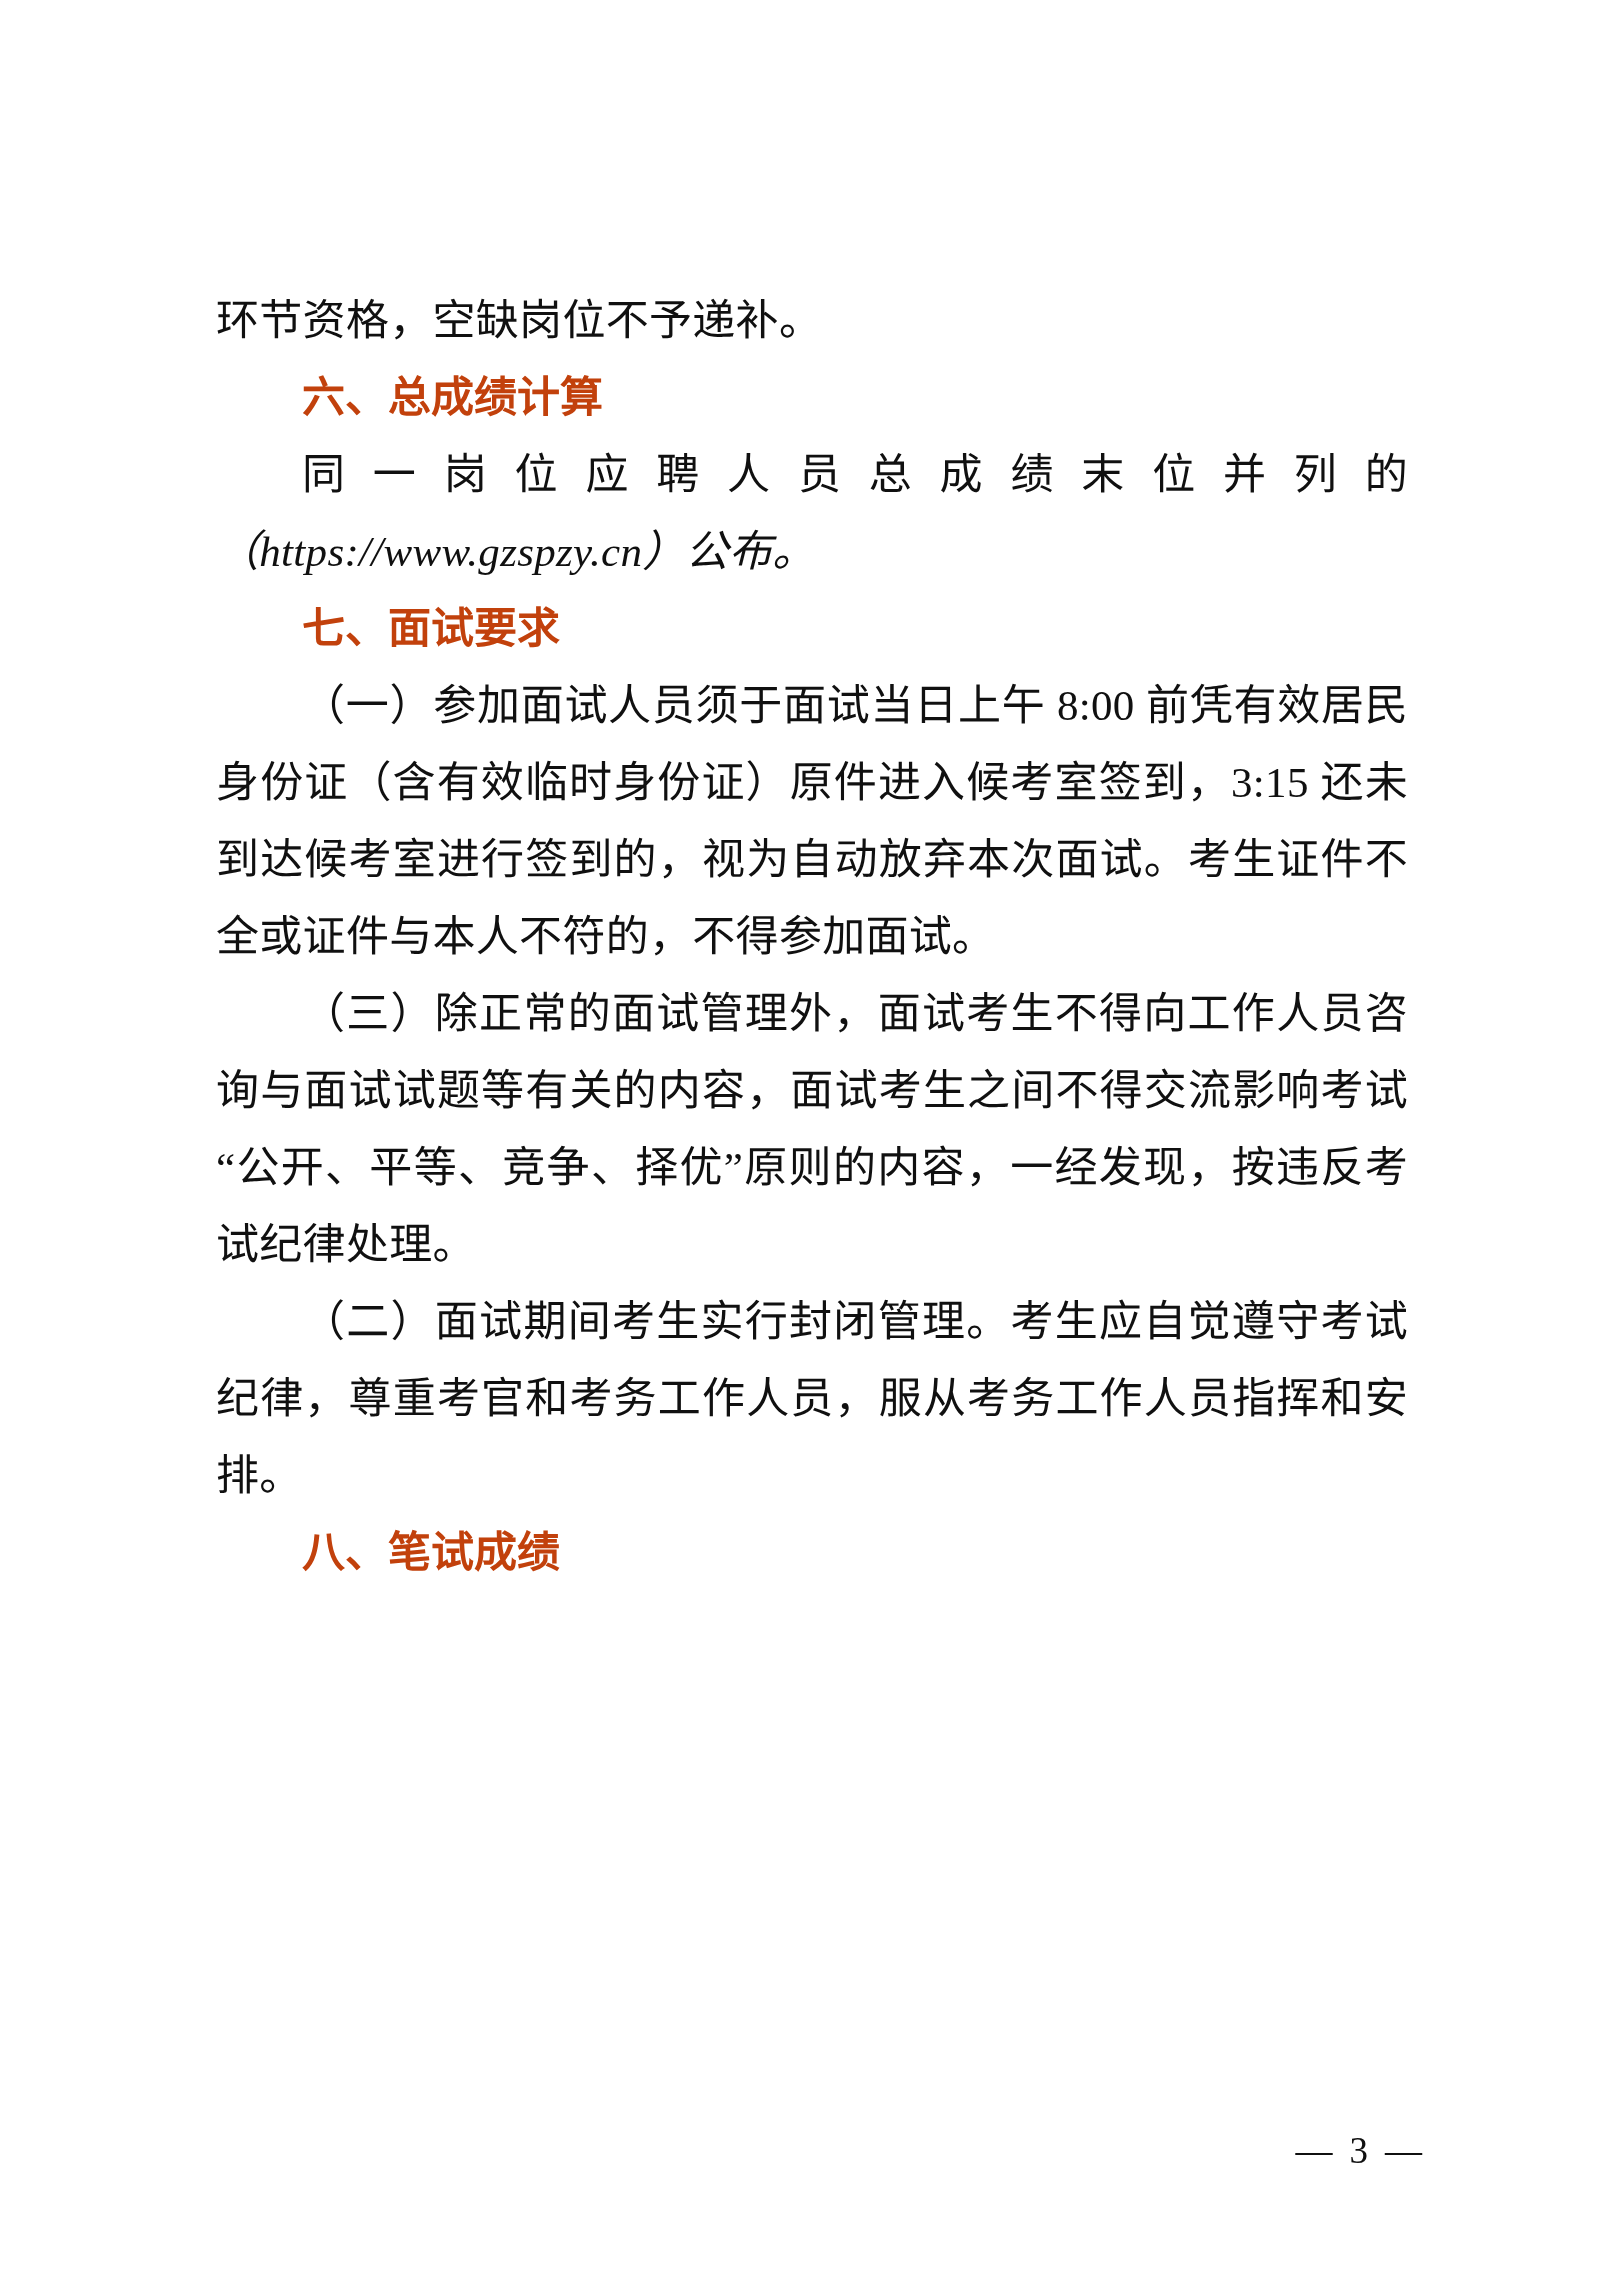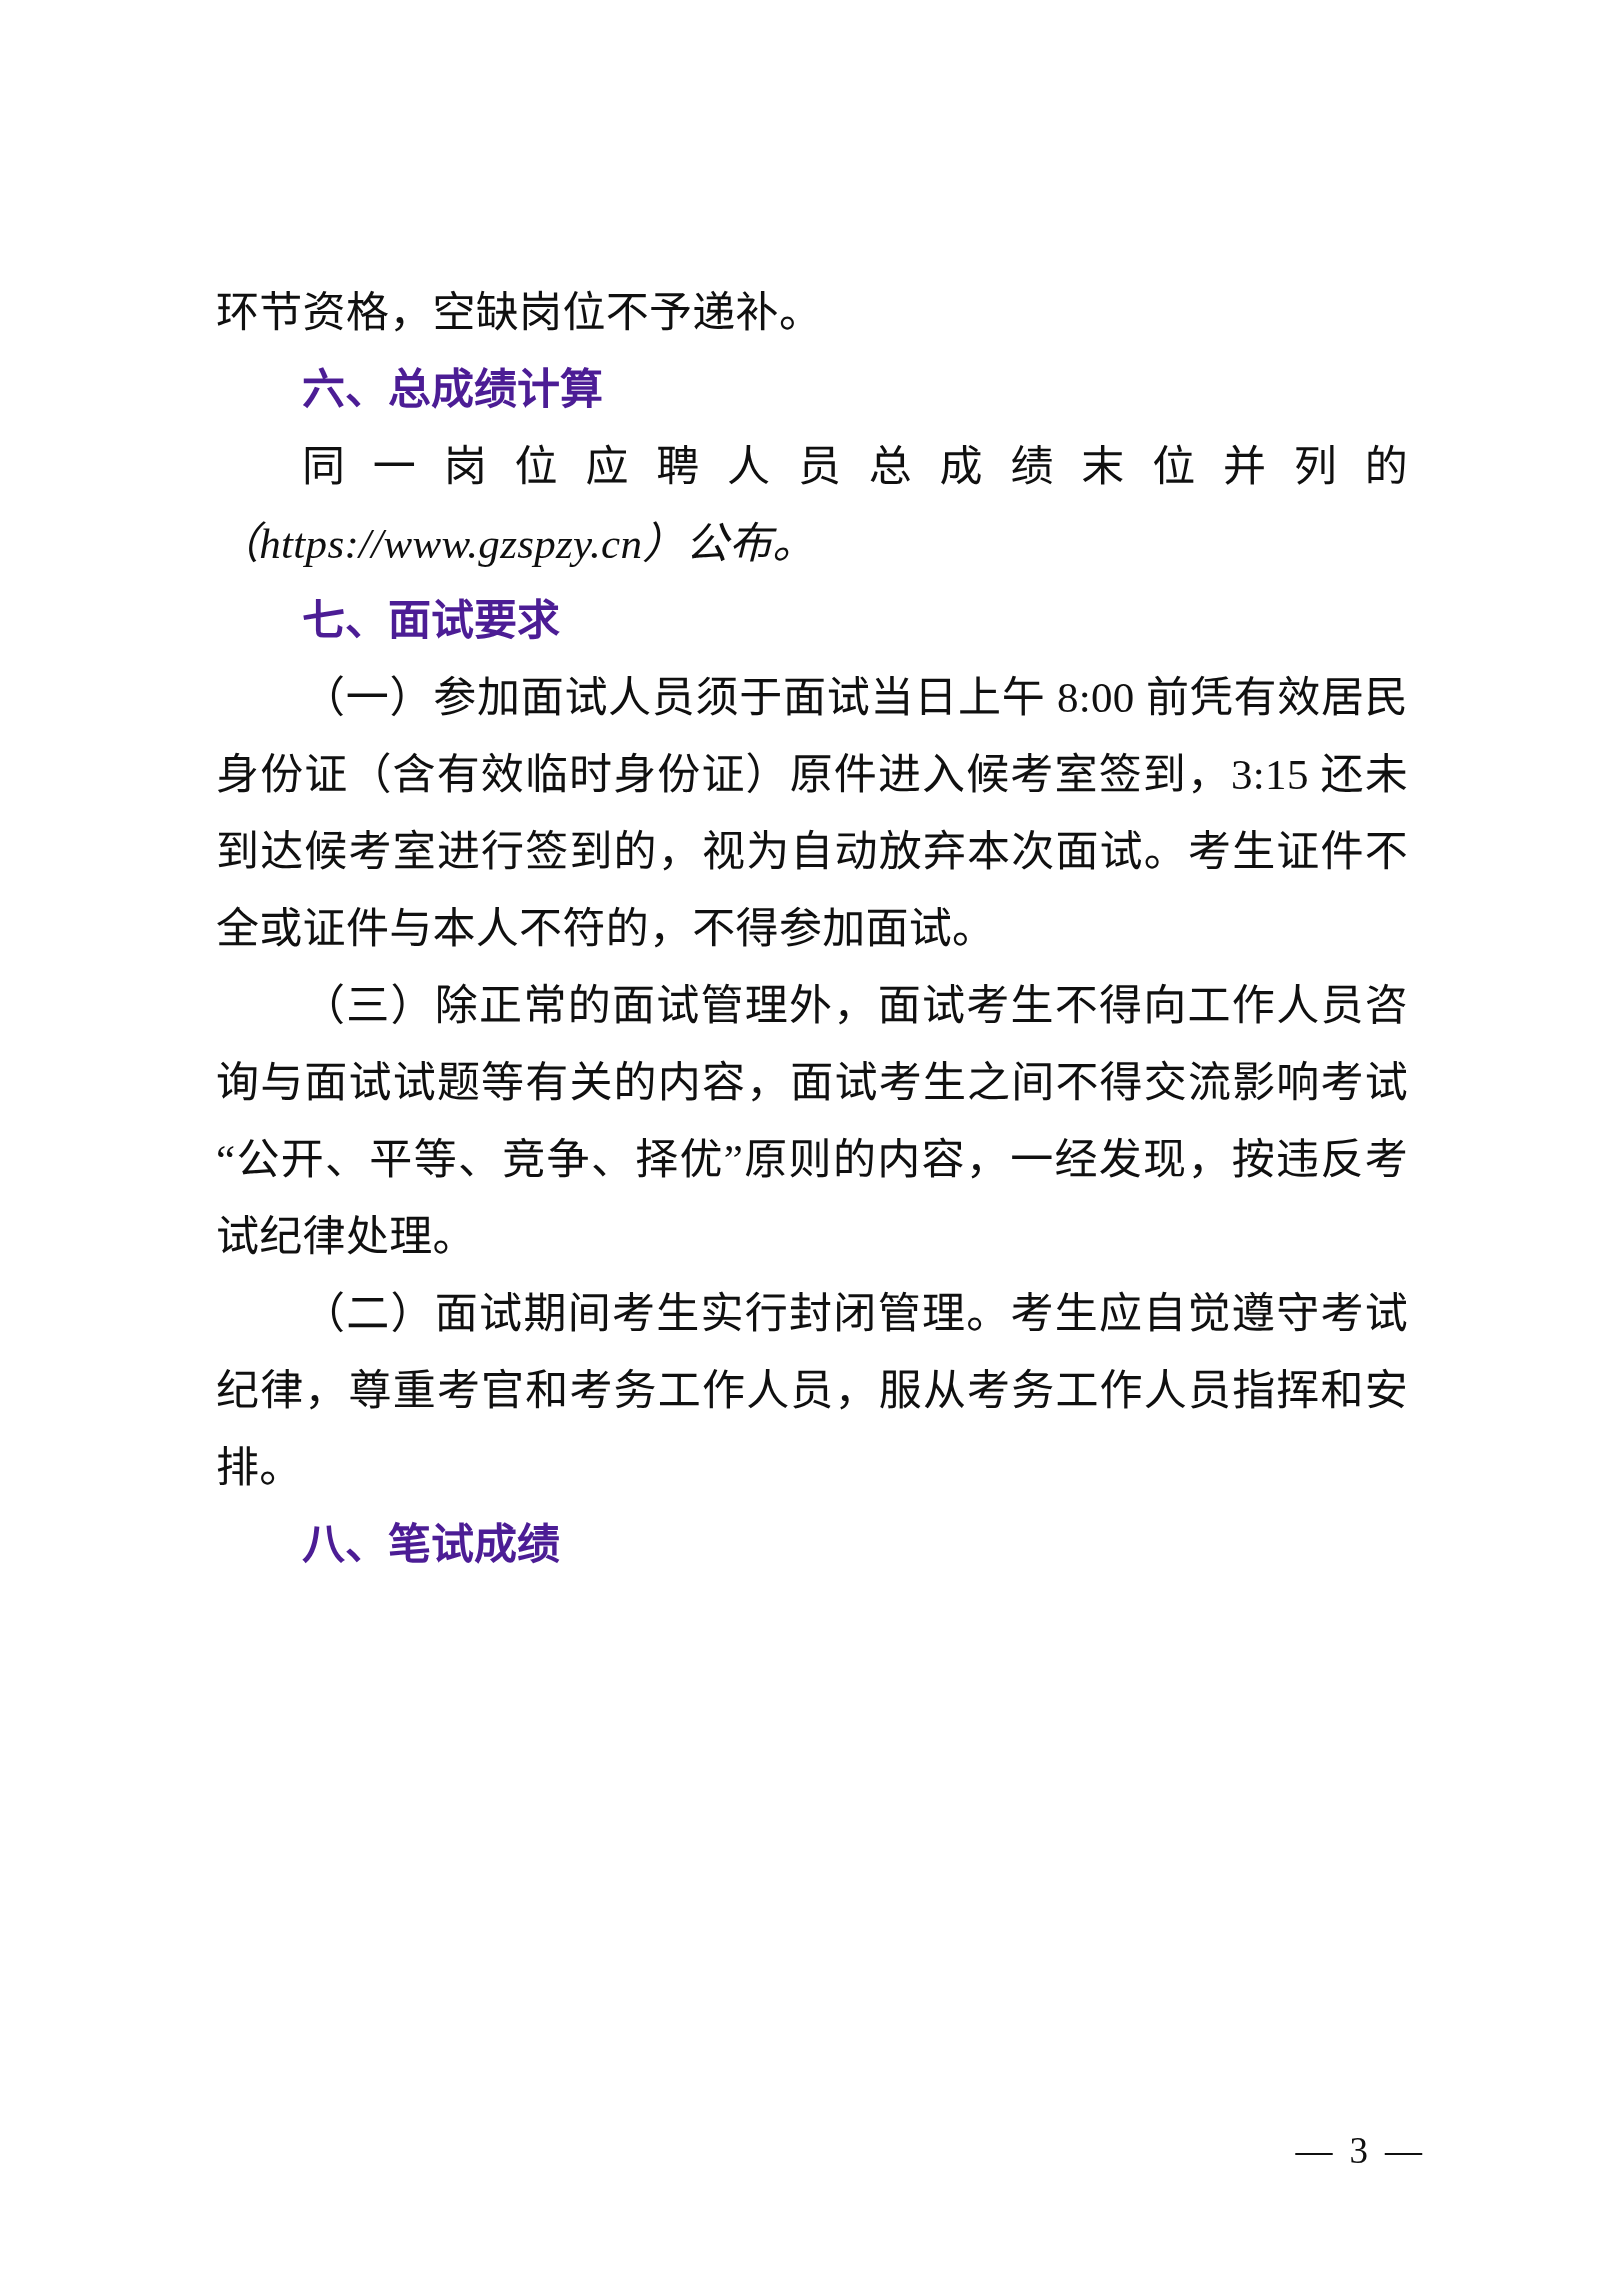--- a/index.html
+++ b/index.html
@@ -12,21 +12,21 @@
     width: 1622px;
     height: 2295px;
     background: #ffffff;
     color: #000000;
     font-family: "Liberation Serif", serif;
     overflow: hidden;
   }
   .content {
     position: absolute;
     left: 216px;
-    top: 274px;
+    top: 282px;
     width: 1192px;
   }
   p.body {
     margin: 0;
     font-size: 43px;
     line-height: 77px;
     text-align: justify;
     text-justify: inter-ideograph;
     text-indent: 2em;
     letter-spacing: 0.3px;
@@ -35,21 +35,21 @@
   p.body.no-indent {
     text-indent: 0;
   }
   h2.heading {
     margin: 0;
     font-size: 43px;
     line-height: 77px;
     font-weight: 700;
     font-family: "Liberation Sans", sans-serif;
     text-indent: 2em;
-    color: #4c1d95;
+    color: #c2410c;
   }
   .nowrap {
     white-space: nowrap;
     font-style: italic;
   }
   .page-footer {
     position: absolute;
     top: 2129px;
     right: 196px;
     font-size: 37px;

